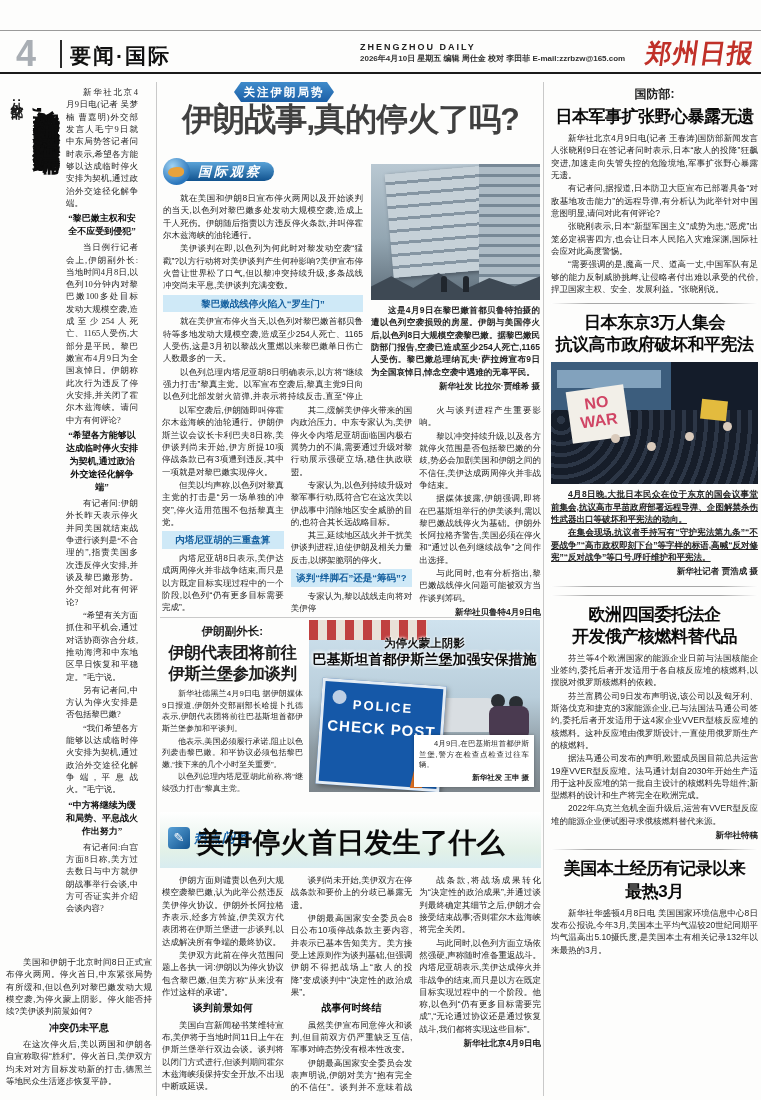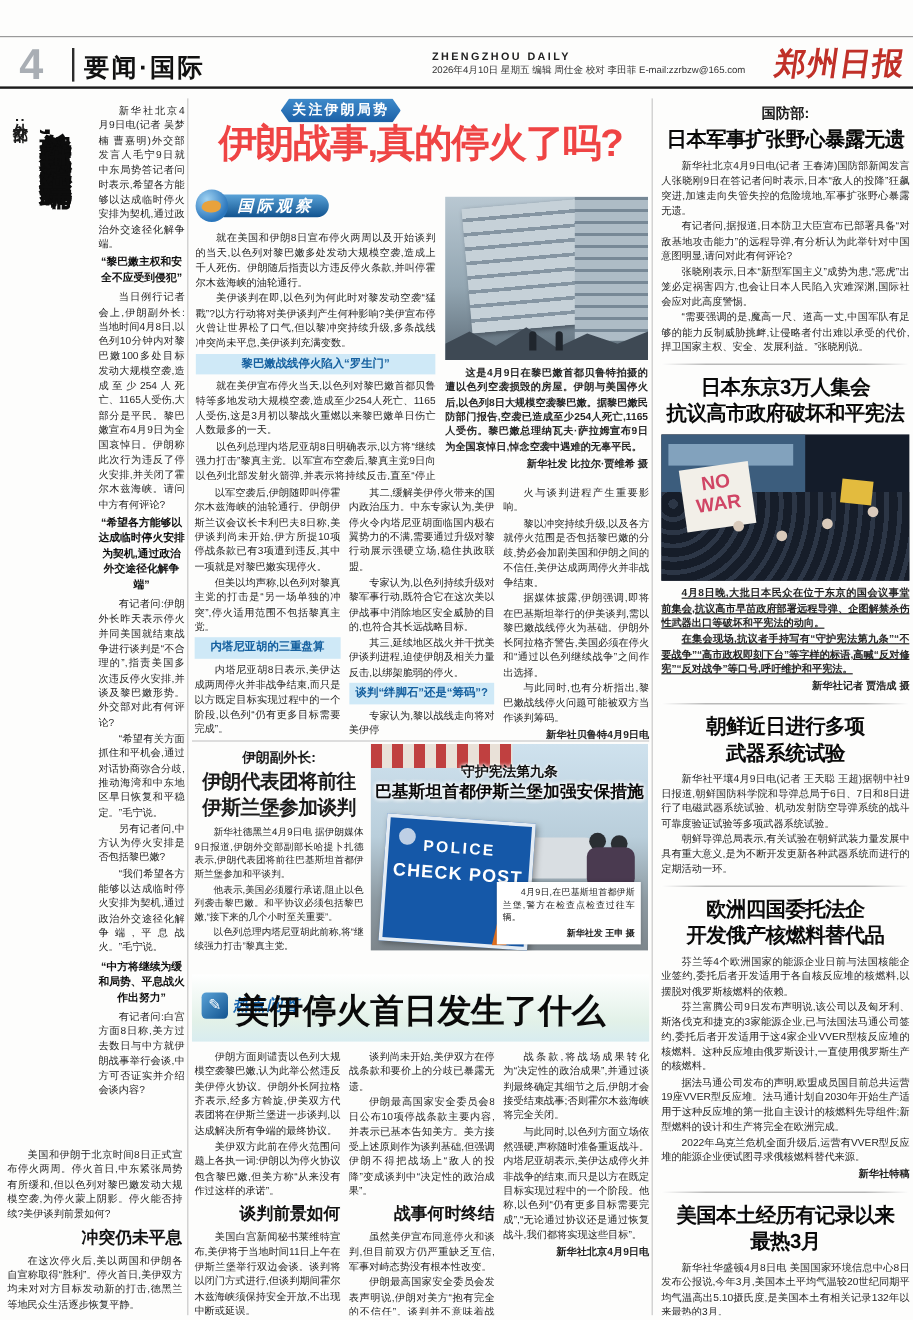--- a/index.html
+++ b/index.html
@@ -6,47 +6,47 @@
   .page{position:relative;width:761px;height:1100px;background:#fdfdfc;margin:0 auto;
         font-family:"Liberation Sans","DejaVu Sans",sans-serif;color:#1c1c1c;overflow:hidden;}
   
   .hd-topline{position:absolute;left:0;top:30px;width:761px;height:1px;background:#9a9a9a;}
   .hd-botline{position:absolute;left:0;top:72px;width:761px;height:2px;background:#1b1b1b;}
   .pagenum{position:absolute;left:16px;top:33px;font-size:36px;font-weight:bold;color:#a9aeb4;}
   .pn-rule{position:absolute;left:60px;top:40px;width:2px;height:28px;background:#2b2b2b;}
   .secname{position:absolute;left:70px;top:42px;font-size:21px;font-weight:bold;letter-spacing:2px;color:#111;}
   .hd-right{position:absolute;left:360px;top:42px;width:280px;text-align:left;line-height:1.3;}
   .hd-en{font-size:9px;font-weight:bold;letter-spacing:2px;color:#222;}
-  .hd-date{font-size:8px;color:#333;}
+  .hd-date{font-size:8px;color:#333;font-weight:bold;}
   .masthead{position:absolute;left:646px;top:36px;width:110px;font-family:"DejaVu Serif","Liberation Serif",serif;
             font-size:26px;font-weight:bold;color:#c03028;transform:skewX(-8deg);letter-spacing:1px;white-space:nowrap;}
   
   .vdiv{position:absolute;top:82px;width:1px;height:1014px;background:#c9c9c9;}
   .hdiv-mid{position:absolute;left:160px;top:617px;width:381px;height:1px;background:#c9c9c9;}
   
   .flow{font-size:8.5px;line-height:1.45;text-align:justify;color:#262626;}
   .flow p.fp{margin:0 0 1px;text-indent:2em;}
   .flow h4.fsub{margin:3px 0;text-align:center;font-size:9px;color:#111;}
   .flow p.fend{margin:2px 0 0;text-align:right;font-weight:bold;}
   .blue-subs h4.fsub{background:#cfe9f7;color:#15609f;font-size:9.5px;padding:2px 1px;}
   
   .fm{position:absolute;left:6px;top:86px;width:146px;height:866px;}
   .fm-kicker{position:absolute;left:2px;top:6px;writing-mode:vertical-rl;font-size:12.5px;font-weight:bold;letter-spacing:2px;}
   .fm-vhead{position:absolute;left:24px;top:2px;height:858px;writing-mode:vertical-rl;
             font-size:27px;font-weight:bold;line-height:1.2;letter-spacing:1px;color:#0d0d0d;}
-  .fm-body{position:absolute;left:76px;top:0;width:72px;height:862px;overflow:hidden;}
+  .fm-body{position:absolute;left:60px;top:0;width:72px;height:862px;overflow:hidden;font-family:Liberation Serif, serif;}
   .qa-colA{position:absolute;left:6px;top:956px;width:146px;height:140px;overflow:hidden;}
-  .qa-colA h4.fsub,.qa-cols h4.fsub{font-size:14px;text-align:right;}
+  .qa-colA h4.fsub,.qa-cols h4.fsub{font-size:10px;}
   
   .flag{position:absolute;left:234px;top:82px;width:100px;height:20px;line-height:20px;text-align:center;
         color:#fff;font-size:11.5px;font-weight:bold;letter-spacing:2px;
         background:linear-gradient(180deg,#3f8bcb,#1b5fa6);
         clip-path:polygon(7% 0,93% 0,100% 50%,93% 100%,7% 100%,0 50%);}
   .main-hl{position:absolute;left:160px;top:98px;width:381px;text-align:center;
-           font-size:32px;font-weight:bold;letter-spacing:-1px;color:#ef4444;}
+           font-size:32px;font-weight:bold;letter-spacing:-1px;color:#404040;}
   .badge{position:absolute;left:163px;top:156px;height:30px;display:flex;align-items:center;}
   .globe{width:27px;height:27px;border-radius:50%;background:radial-gradient(circle at 35% 30%,#9fd2f2,#2a76bc 70%);
          position:relative;overflow:hidden;flex:0 0 auto;}
   .globe .land{position:absolute;left:5px;top:9px;width:16px;height:10px;background:#e8a23c;border-radius:60% 40% 50% 50%;}
   .badge-rib{margin-left:-6px;padding:0 12px 0 14px;height:19px;line-height:19px;color:#fff;
              font-size:13px;font-weight:bold;font-style:italic;letter-spacing:3px;
              background:linear-gradient(180deg,#5aa3d8,#11538f);border-radius:3px 10px 10px 3px;}
   .widecol{position:absolute;left:163px;top:192px;width:200px;height:208px;overflow:hidden;}
   .photo1{position:absolute;left:371px;top:164px;width:169px;height:136px;overflow:hidden;
           background:linear-gradient(180deg,#b9c8d2 0%,#93a6b2 55%,#5d6c78 100%);}
@@ -217,21 +217,21 @@
     <div class="h">伊斯兰堡参加谈判</div>
     <div class="flow">
         <p class="fp">新华社德黑兰4月9日电 据伊朗媒体9日报道,伊朗外交部副部长哈提卜扎德表示,伊朗代表团将前往巴基斯坦首都伊斯兰堡参加和平谈判。</p>
         <p class="fp">他表示,美国必须履行承诺,阻止以色列袭击黎巴嫩。和平协议必须包括黎巴嫩,“接下来的几个小时至关重要”。</p>
         <p class="fp">以色列总理内塔尼亚胡此前称,将“继续强力打击”黎真主党。</p>
       </div>
   </div>
 
   <div class="pak">
     <div class="pak-awning"></div>
-    <div class="pak-kick">守护宪法第九条</div>
+    <div class="pak-kick">为停火蒙上阴影</div>
     <div class="pak-hl">巴基斯坦首都伊斯兰堡加强安保措施</div>
     <div class="pak-car"></div>
     <div class="pak-sign">
       <div class="pak-badge"></div>
       <div class="s1">POLICE</div>
       <div class="s2">CHECK POST</div>
     </div>
     <div class="pak-cone"></div>
     <div class="pak-moto">
       <div class="pak-helm" style="left:6px;top:0;"></div>
@@ -308,28 +308,20 @@
       <div class="caption">
         <div class="flow">
             <p class="fp">4月8日晚,大批日本民众在位于东京的国会议事堂前集会,抗议高市早苗政府部署远程导弹、企图解禁杀伤性武器出口等破坏和平宪法的动向。</p>
             <p class="fp">在集会现场,抗议者手持写有“守护宪法第九条”“不要战争”“高市政权即刻下台”等字样的标语,高喊“反对修宪”“反对战争”等口号,呼吁维护和平宪法。</p>
             <p class="fend">新华社记者 贾浩成 摄</p>
           </div>
       </div>
     </div>
     <div class="rdiv"></div>
 
-    <div>
-      <div class="rh">朝鲜近日进行多项</div>
-      <div class="rh">武器系统试验</div>
-      <div class="flow">
-          <p class="fp">新华社平壤4月9日电(记者 王天聪 王超)据朝中社9日报道,朝鲜国防科学院和导弹总局于6日、7日和8日进行了电磁武器系统试验、机动发射防空导弹系统的战斗可靠度验证试验等多项武器系统试验。</p>
-          <p class="fp">朝鲜导弹总局表示,有关试验在朝鲜武装力量发展中具有重大意义,是为不断开发更新各种武器系统而进行的定期活动一环。</p>
-        </div>
-    </div>
     <div class="rdiv"></div>
 
     <div>
       <div class="rh">欧洲四国委托法企</div>
       <div class="rh">开发俄产核燃料替代品</div>
       <div class="flow">
           <p class="fp">芬兰等4个欧洲国家的能源企业日前与法国核能企业签约,委托后者开发适用于各自核反应堆的核燃料,以摆脱对俄罗斯核燃料的依赖。</p>
           <p class="fp">芬兰富腾公司9日发布声明说,该公司以及匈牙利、斯洛伐克和捷克的3家能源企业,已与法国法马通公司签约,委托后者开发适用于这4家企业VVER型核反应堆的核燃料。这种反应堆由俄罗斯设计,一直使用俄罗斯生产的核燃料。</p>
           <p class="fp">据法马通公司发布的声明,欧盟成员国目前总共运营19座VVER型反应堆。法马通计划自2030年开始生产适用于这种反应堆的第一批自主设计的核燃料先导组件;新型燃料的设计和生产将完全在欧洲完成。</p>
           <p class="fp">2022年乌克兰危机全面升级后,运营有VVER型反应堆的能源企业便试图寻求俄核燃料替代来源。</p>

